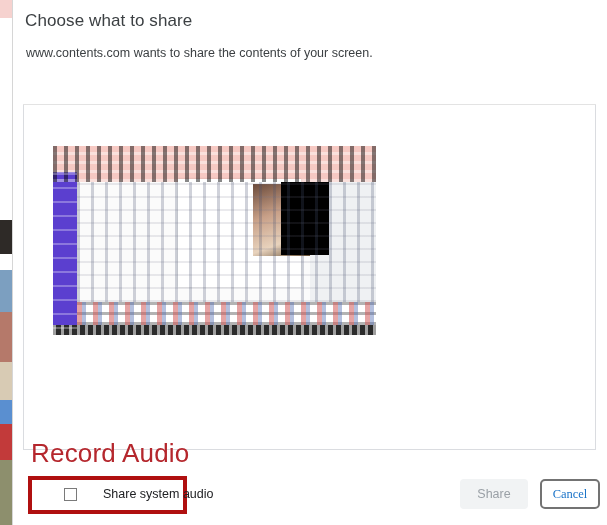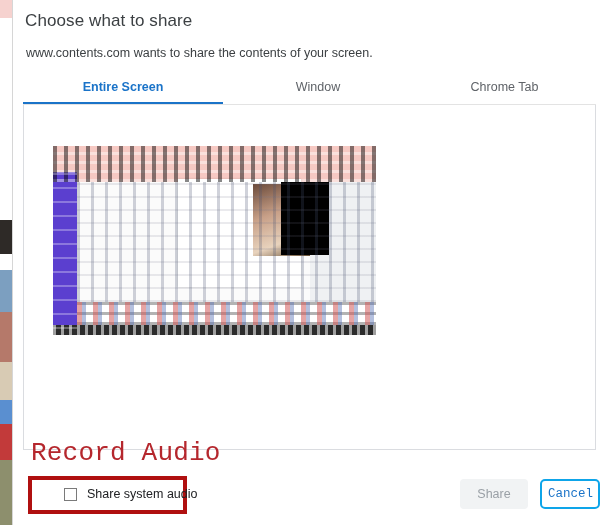--- a/index.html
+++ b/index.html
@@ -195,38 +195,37 @@
   }
 
   
   #record-audio-annotation {
     position: absolute;
     left: 18px; top: 438px;
     font-size: 26px;
     color: #b5272d;
     white-space: nowrap;
     letter-spacing: 0.2px;
-    font-family: Liberation Mono, monospace;
   }
   #audio-highlight-box {
     position: absolute;
     left: 15px; top: 476px;
     width: 159px; height: 38px;
     border: 4px solid #b01010;
     box-sizing: border-box;
   }
 
   
   #share-audio-row {
     position: absolute;
     left: 23px; top: 484px;
     height: 20px;
     display: flex;
     align-items: center;
-    gap: 10px;
+    gap: 26px;
     cursor: pointer;
     padding-left: 28px;
   }
   #share-system-audio-checkbox {
     width: 13px; height: 13px;
     border: 1.5px solid #7a7a7a;
     background: #ffffff;
     box-sizing: border-box;
     flex: none;
   }
@@ -246,25 +245,25 @@
     color: #9aa0a6;
     font-size: 12.5px;
     font-family: "Liberation Sans", sans-serif;
     cursor: default;
   }
   #cancel-button {
     position: absolute;
     left: 527px; top: 479px;
     width: 60px; height: 30px;
     background: #ffffff;
-    border: 2px solid #0ea5e9;
+    border: 2px solid #737373;
     border-radius: 5px;
     color: #1a73c8;
     font-size: 12.5px;
-    font-family: Liberation Mono, monospace;
+    font-family: Liberation Serif, serif;
     cursor: pointer;
   }
 </style>
 </head>
 <body>
 
 <div id="page-edge-strip">
   <div class="strip-band" style="top:0;height:18px;background:#f6d2cf;"></div>
   <div class="strip-band" style="top:18px;height:202px;background:#ffffff;"></div>
   <div class="strip-band" style="top:220px;height:34px;background:#2e2a27;"></div>
@@ -275,32 +274,20 @@
   <div class="strip-band" style="top:400px;height:24px;background:#5a8fd0;"></div>
   <div class="strip-band" style="top:424px;height:36px;background:#c23a3a;"></div>
   <div class="strip-band" style="top:460px;height:65px;background:#8d8f6d;"></div>
 </div>
 
 <div id="share-dialog">
 
   <div id="dialog-title">Choose what to share</div>
   <div id="dialog-subtitle">www.contents.com wants to share the contents of your screen.</div>
 
-  <div id="tab-bar">
-    <div class="tab active" id="tab-entire-screen">
-      <span>Entire Screen</span>
-      <div class="tab-underline"></div>
-    </div>
-    <div class="tab" id="tab-window">
-      <span>Window</span>
-    </div>
-    <div class="tab" id="tab-chrome-tab">
-      <span>Chrome Tab</span>
-    </div>
-  </div>
   <div id="tab-divider"></div>
 
   <div id="preview-panel">
     <div id="screen-thumbnail">
       <div class="thumb-layer" id="thumb-topbar"></div>
       <div class="thumb-layer" id="thumb-body"></div>
       <div class="thumb-layer" id="thumb-right-pane"></div>
       <div class="thumb-layer" id="thumb-card"></div>
       <div class="thumb-layer" id="thumb-photo"></div>
       <div class="thumb-layer" id="thumb-black-block"></div>

